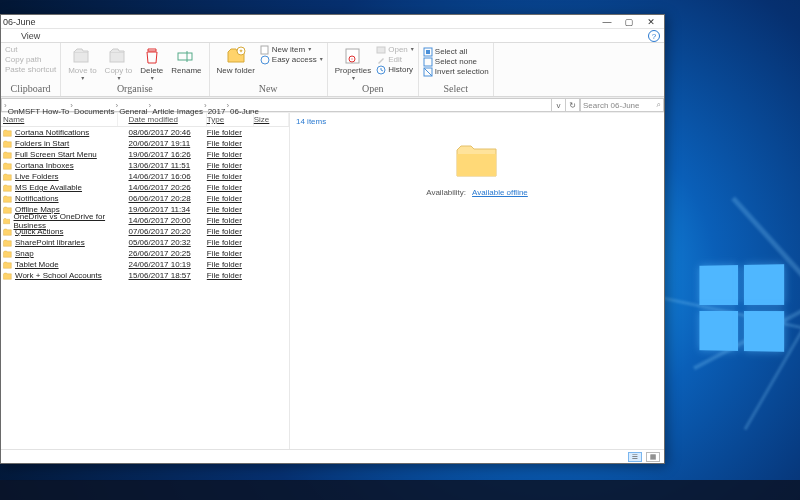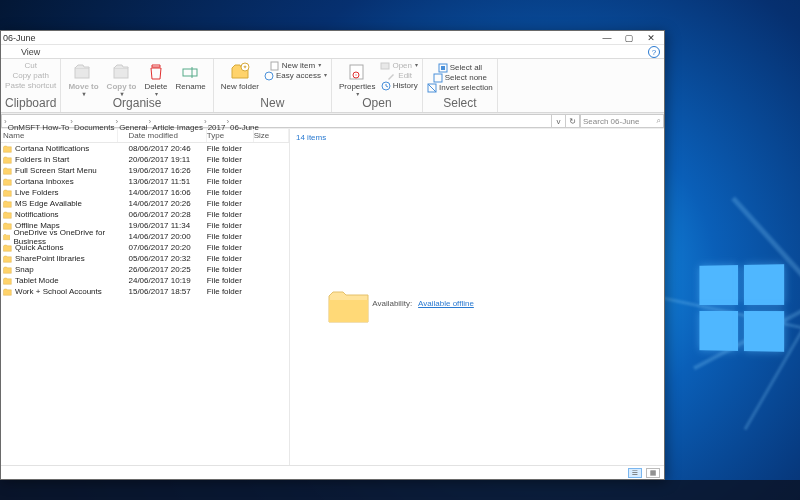--- a/index.html
+++ b/index.html
@@ -18,21 +18,21 @@
   .b4 { width:180px; height:3px; top:350px; left:700px; transform:rotate(-60deg);}
   .winlogo { position:absolute; top:265px; left:698px; display:grid;
              grid-template-columns:40px 40px; grid-template-rows:40px 40px; gap:6px;
              transform:perspective(400px) rotateY(-10deg); }
   .winlogo div { background:#4fb7ff; box-shadow:0 0 8px rgba(90,190,255,.5);}
 
   .taskbar { position:absolute; bottom:0; left:0; right:0; height:20px;
              background:rgba(10,20,40,0.85); }
 
   
-  .explorer { position:absolute; top:30px; left:0; width:665px; height:450px;
+  .explorer { position:absolute; top:14px; left:0; width:665px; height:450px;
               background:#fff; border:1px solid #6a6a6a; box-shadow:2px 2px 12px rgba(0,0,0,.4);
               display:flex; flex-direction:column; font-size:10px; color:#222; }
 
   .titlebar { height:14px; background:#fff; display:flex; align-items:center;
               padding:0 2px; border-bottom:1px solid #e5e5e5;}
   .titlebar .ttxt { font-size:9px; color:#333;}
   .titlebar .spacer { flex:1;}
   .titlebar .winctl { width:22px; height:12px; display:flex; align-items:center;
                       justify-content:center; font-size:9px; color:#333;}
 
@@ -41,62 +41,62 @@
   .ribbon-tabs .tab { padding:1px 8px; color:#444;}
   .ribbon-tabs .help { margin-left:auto; margin-right:4px; width:12px;height:12px;
                        border:1px solid #2a7ad1; border-radius:50%; color:#2a7ad1;
                        display:flex;align-items:center;justify-content:center;font-size:8px;}
 
   .ribbon { height:54px; background:#fcfcfc; border-bottom:1px solid #d8d8d8;
             display:flex;}
   .rgroup { border-right:1px solid #e3e3e3; display:flex; flex-direction:column;
             align-items:center; padding:2px 4px;}
   .rgroup .row { display:flex; gap:2px; align-items:flex-start;}
-  .rgroup .lbl { font-size:12px; color:#666; margin-top:auto;}
+  .rgroup .lbl { font-size:10px; color:#666; margin-top:auto;font-family:Liberation Serif, serif;}
   .rbtn { display:flex; flex-direction:column; align-items:center; padding:1px 3px;
           font-size:8px; color:#444; line-height:1.05;}
-  .rbtn.disabled { color:#b4b4b4;font-weight:bold;}
+  .rbtn.disabled { color:#b4b4b4;}
   .rbtn .ico { width:20px; height:20px; margin-bottom:1px;}
   .rlist { display:flex; flex-direction:column; gap:0px; font-size:8px; color:#444;}
-  .rlist .item { display:flex; align-items:center; gap:2px; line-height:1.25;justify-content:center;}
+  .rlist .item { display:flex; align-items:center; gap:2px; line-height:1.25;}
   .rlist .mini { width:10px; height:10px; }
   .rlist .item.disabled { color:#b4b4b4;}
 
   
   svg { display:block; }
 
   .addrbar { height:16px; display:flex; align-items:center; background:#fff;
              border-top:1px solid #eee; border-bottom:1px solid #eee;}
   .addr { flex:1; display:flex; align-items:center; height:14px; border:1px solid #ccc;
           font-size:8px; padding:0 2px; gap:1px;}
   .addr .seg { color:#333;margin-top:12px;}
   .addr .chev { color:#888;}
   .addrend { display:flex; align-items:center; gap:0;}
   .addrend .ab { width:14px; height:14px; border:1px solid #ccc; border-left:none;
                  display:flex; align-items:center; justify-content:center; font-size:8px;
                  color:#666;}
   .search { width:84px; height:14px; border:1px solid #ccc; font-size:8px;
             display:flex; align-items:center; padding:0 2px; color:#888; gap:2px;}
 
   .content { flex:1; display:flex; min-height:0;}
-  .listpane { width:288px; display:flex; flex-direction:column;}
+  .listpane { width:288px; display:flex; flex-direction:column;text-decoration:underline;}
   .cols { display:flex; height:14px; border-bottom:1px solid #e8e8e8; font-size:8px;
           color:#555; align-items:center;}
   .c-name {width:120px; padding-left:2px;}
   .c-date {width:80px;margin-left:10px;}
   .c-type {width:48px;}
   .c-size {width:36px;}
   .cols > div { border-right:1px solid #f0f0f0; height:100%; display:flex; align-items:center;}
   .rows { flex:1; overflow:hidden;}
   .row { display:flex; height:11px; font-size:8px; align-items:center; color:#222;}
   .row .c-name { display:flex; align-items:center; gap:3px;}
   .foldico { width:9px;height:8px; }
 
   .preview { flex:1; border-left:1px solid #e8e8e8; position:relative;
-             display:flex; flex-direction:row; align-items:center; padding-top:4px;
+             display:flex; flex-direction:column; align-items:center; padding-top:4px;
              font-size:8px; color:#555;}
   .preview .count { align-self:flex-start; margin-left:6px; color:#2a7ad1; }
   .bigfolder { width:46px; height:38px; margin-top:16px;}
   .avail { margin-top:8px; display:flex; gap:6px;}
   .avail .val { color:#2a7ad1;text-decoration:underline;}
 
   .status { height:14px; border-top:1px solid #e2e2e2; display:flex;
             justify-content:flex-end; align-items:center; padding-right:4px; gap:4px;}
   .viewbtn { width:14px; height:10px; border:1px solid #bbb; font-size:7px;
              display:flex; align-items:center; justify-content:center; color:#666;}

